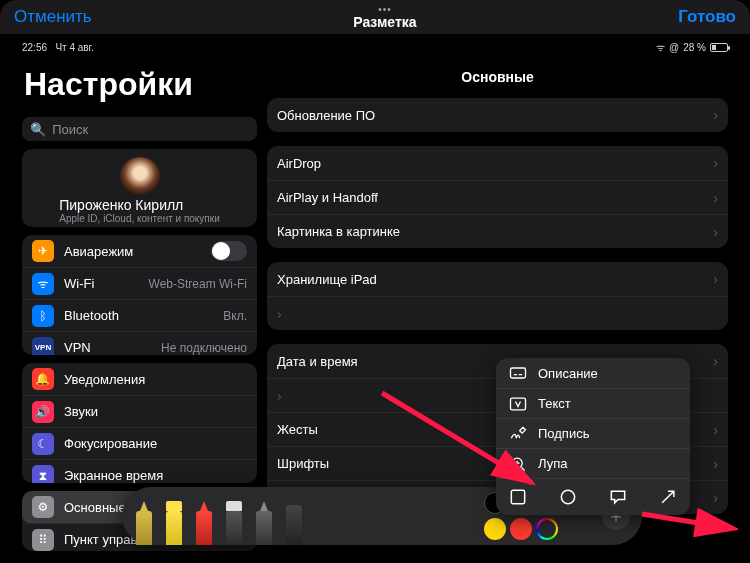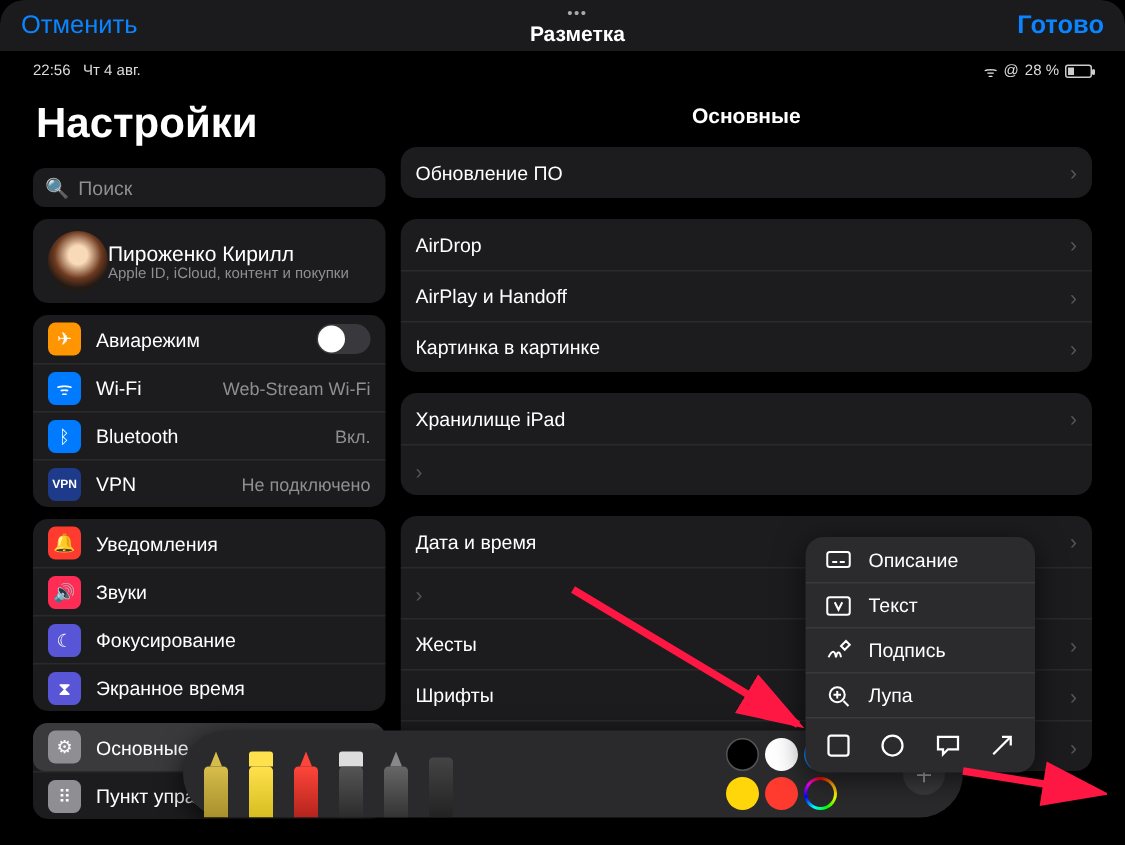--- a/index.html
+++ b/index.html
@@ -51,55 +51,55 @@
     padding:0 10px;
     font-size:10px; color:#ddd; align-items:center;
   }
   .statusbar .right { display:flex; align-items:center; gap:4px; }
   .battery { width:18px; height:9px; border:1px solid #ccc; border-radius:2px; position:relative; }
   .battery::after { content:""; position:absolute; right:-3px; top:2px; width:2px; height:4px; background:#ccc; border-radius:1px; }
   .battery .fill { position:absolute; left:1px; top:1px; bottom:1px; width:28%; background:#ccc; }
   .columns { display:flex; height:calc(100% - 18px); }
   .sidebar { width:255px; padding:6px 10px 0 10px; display:flex; flex-direction:column; gap:8px; overflow:hidden; }
   .main { flex:1; padding:0 10px 0 0; overflow:hidden; position:relative; }
-  .settings-title { font-size:28px; font-weight:700; margin:4px 0 6px 2px; }
+  .settings-title { font-size:32px; font-weight:700; margin:4px 0 6px 2px; }
   .search {
     background:#1c1c1e; border-radius:8px; height:26px;
     display:flex; align-items:center; padding:0 8px; gap:6px;
     color:var(--text-dim); font-size:13px;
   }
   .group { background:var(--bg-row); border-radius:10px; overflow:hidden; }
   .row {
     display:flex; align-items:center; height:32px; padding:0 10px; gap:10px;
     border-top:1px solid #2a2a2a;
   }
   .group .row:first-child { border-top:none; }
   .row .label { flex:1; font-size:13px; white-space:nowrap; overflow:hidden; text-overflow:ellipsis; }
   .row .detail { color:var(--text-dim); font-size:12px; }
   .row .chev { color:#555; font-size:14px; }
   .icon { width:22px; height:22px; border-radius:5px; display:flex; align-items:center; justify-content:center; font-size:12px; flex-shrink:0; }
   .i-orange{background:#ff9500;} .i-blue{background:#007aff;}
   .i-red{background:#ff3b30;} .i-pink{background:#ff2d55;} .i-indigo{background:#5856d6;}
   .i-darkblue{background:#1e3a8a; color:#fff; font-size:8px; font-weight:700;}
   .i-gray{background:#8e8e93;}
-  .profile { display:flex; align-items:center; gap:0; padding:8px 10px; }
+  .profile { display:flex; align-items:center; gap:0; padding:8px 10px;flex-direction:column; }
   .avatar { width:40px; height:40px; border-radius:50%; background: radial-gradient(circle at 50% 40%, #f8d9b8 20%, #6e3a20 50%, #241a14 70%); flex-shrink:0; }
   .profile .name { font-size:14px; font-weight:500; }
   .profile .sub { font-size:10px; color:var(--text-dim); }
   .toggle { width:36px; height:20px; background:#39393d; border-radius:10px; position:relative; }
   .toggle .knob { position:absolute; width:18px; height:18px; background:#fff; border-radius:50%; top:1px; left:1px; }
   .selected-row { background:var(--selected); border-radius:8px; }
   
   .main-header { height:42px; display:flex; align-items:center; justify-content:center; font-size:14px; font-weight:600; }
   .main .group .row { height:34px; }
   .main .group { margin-bottom:14px;border-radius:11px; }
   
   .popover {
     position:absolute; right:48px; top:320px;
-    width:153px; background:#2b2b2d; border-radius:12px;
+    width:194px; background:#2b2b2d; border-radius:12px;
     overflow:hidden; box-shadow:0 4px 20px rgba(0,0,0,0.6);
     z-index:20;
     text-align:center;
   }
   .popover .prow { display:flex; align-items:center; gap:10px; height:30px; padding:0 12px; border-top:1px solid #3a3a3c; font-size:13px; }
   .popover .prow:first-child { border-top:none; }
   .popover .shape-row { display:flex; gap:14px; padding:8px 12px; border-top:1px solid #3a3a3c; justify-content:space-between; }
   .shape-ico { width:20px; height:20px; }
   
   .markup-bar {

